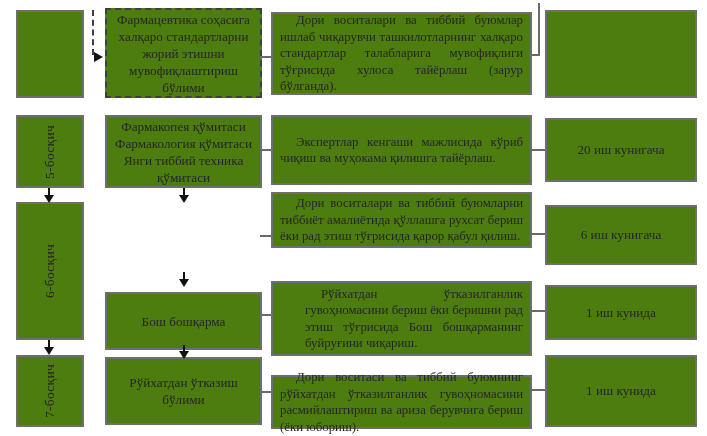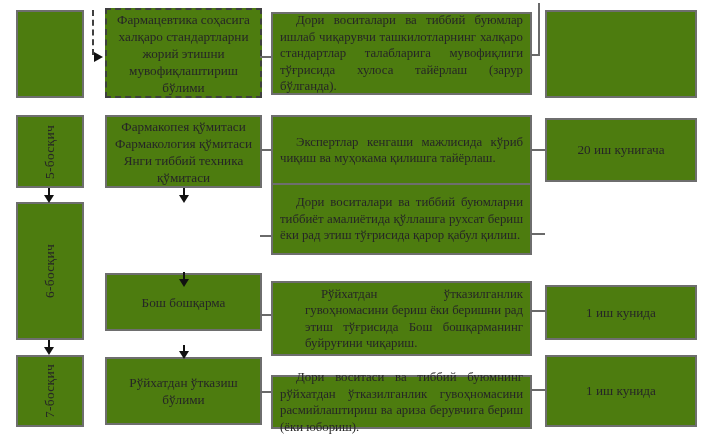--- a/index.html
+++ b/index.html
@@ -17,28 +17,28 @@
   .s-r1{left:16px;top:10px;width:68px;height:88px;}
   .s-r2{left:16px;top:115px;width:68px;height:73px;}
   .s-r3{left:16px;top:202px;width:68px;height:138px;}
   .s-r5{left:16px;top:355px;width:68px;height:72px;}
   .vtext{transform:rotate(-90deg);white-space:nowrap;font-size:13.5px;letter-spacing:.3px;}
   
   .org{left:105px;width:157px;text-align:center;font-size:13.2px;line-height:17px;padding:2px 6px;}
   .o-r1{top:8px;height:90px;}
   .o-r2{top:115px;height:73px;}
   .o-r3{top:202px;height:70px;}
-  .o-r4{top:273px;height:58px;align-items:center;}
+  .o-r4{top:292px;height:58px;align-items:center;}
   .o-r5{top:357px;height:68px;}
   
   .task{left:271px;width:261px;padding:3px 7px;font-size:12.8px;line-height:16.5px;}
   .task .txt{text-align:justify;text-indent:16px;width:100%;}
   .t-r1{top:12px;height:83px;}
   .t-r2{top:115px;height:70px;}
-  .t-r3{top:183px;height:72px;}
+  .t-r3{top:192px;height:56px;}
   .t-r4{top:281px;height:75px;padding-left:32px;}
   .t-r5{top:375px;height:54px;}
   
   .dur{left:545px;width:152px;text-align:center;font-size:13.2px;}
   .d-r1{top:10px;height:88px;}
   .d-r2{top:118px;height:64px;text-align:right;}
   .d-r3{top:205px;height:60px;}
   .d-r4{top:285px;height:55px;}
   .d-r5{top:355px;height:72px;}
   
@@ -110,20 +110,23 @@
     <div class="txt">Рўйхатдан ўтказилганлик гувоҳномасини бериш ёки беришни рад этиш тўғрисида Бош бошқарманинг буйруғини чиқариш.</div>
   </div>
   <div class="box task t-r5">
     <div class="txt">Дори воситаси ва тиббий буюмнинг рўйхатдан ўтказилганлик гувоҳномасини расмийлаштириш ва ариза берувчига бериш (ёки юбориш).</div>
   </div>
 
   <div class="box dur d-r1"></div>
   <div class="box dur d-r2">
     <span>20 иш кунигача</span>
   </div>
+  <div class="box dur d-r3">
+    <span>6 иш кунигача</span>
+  </div>
   <div class="box dur d-r4">
     <span>1 иш кунида</span>
   </div>
   <div class="box dur d-r5">
     <span>1 иш кунида</span>
   </div>
 
   <div class="hline c-r1a"></div>
   <div class="hook-v"></div>
   <div class="hook-h"></div>

